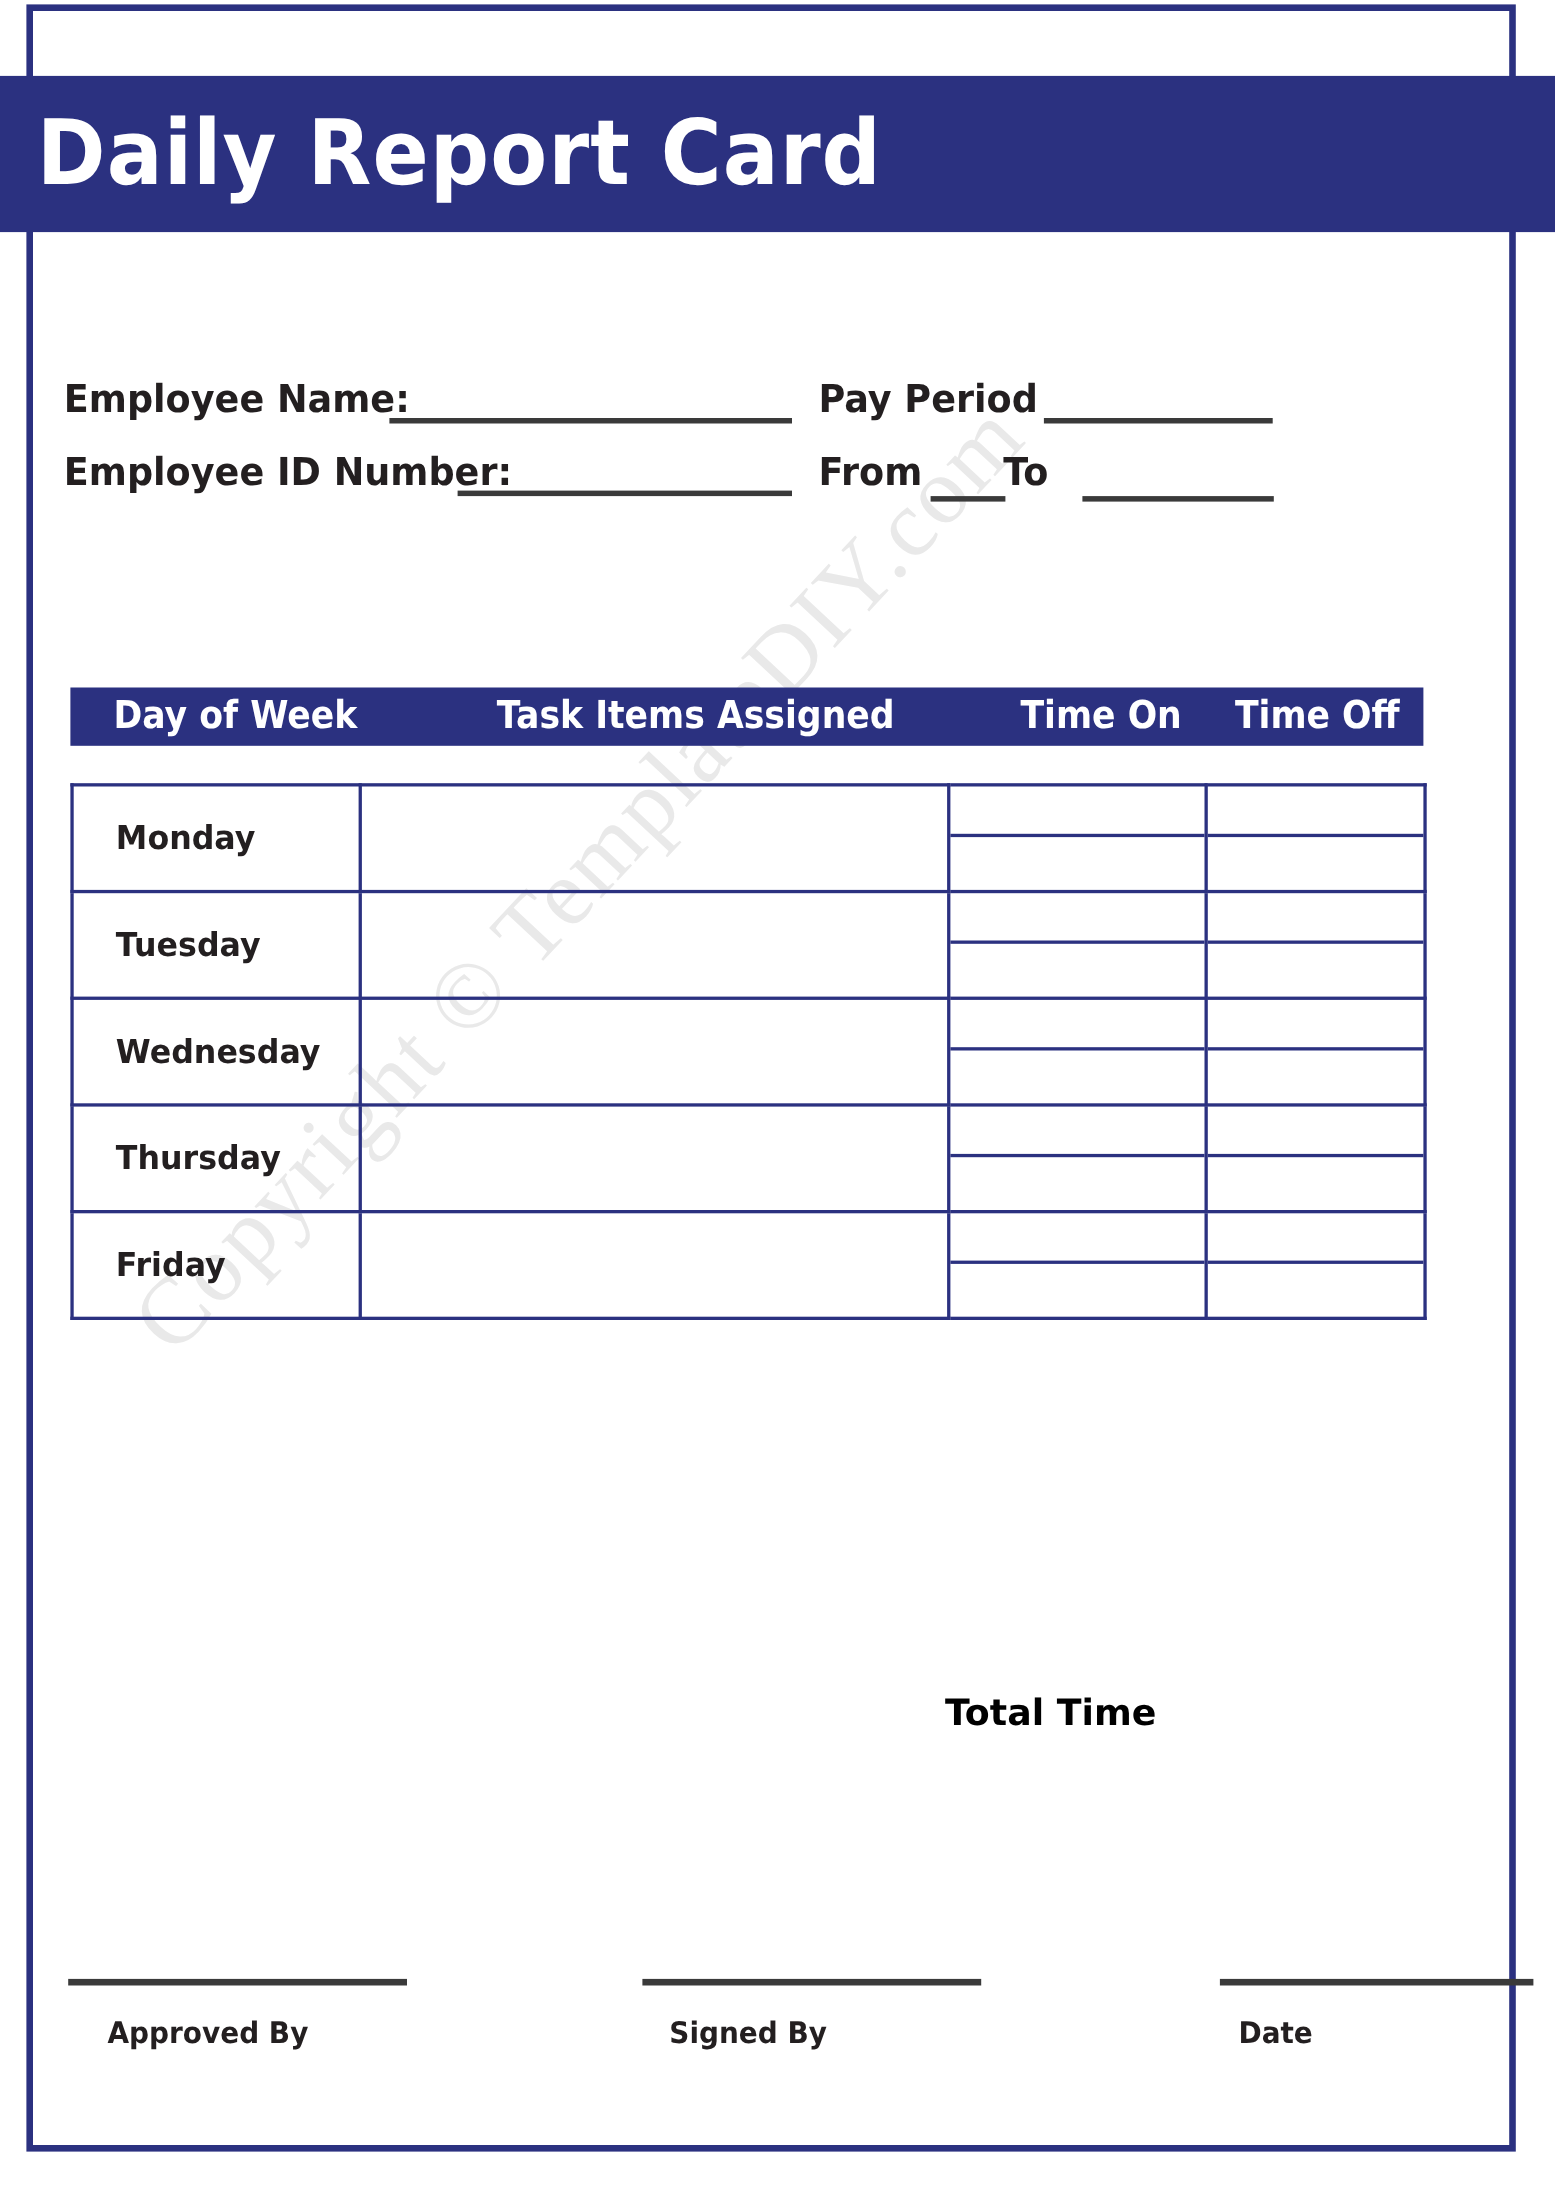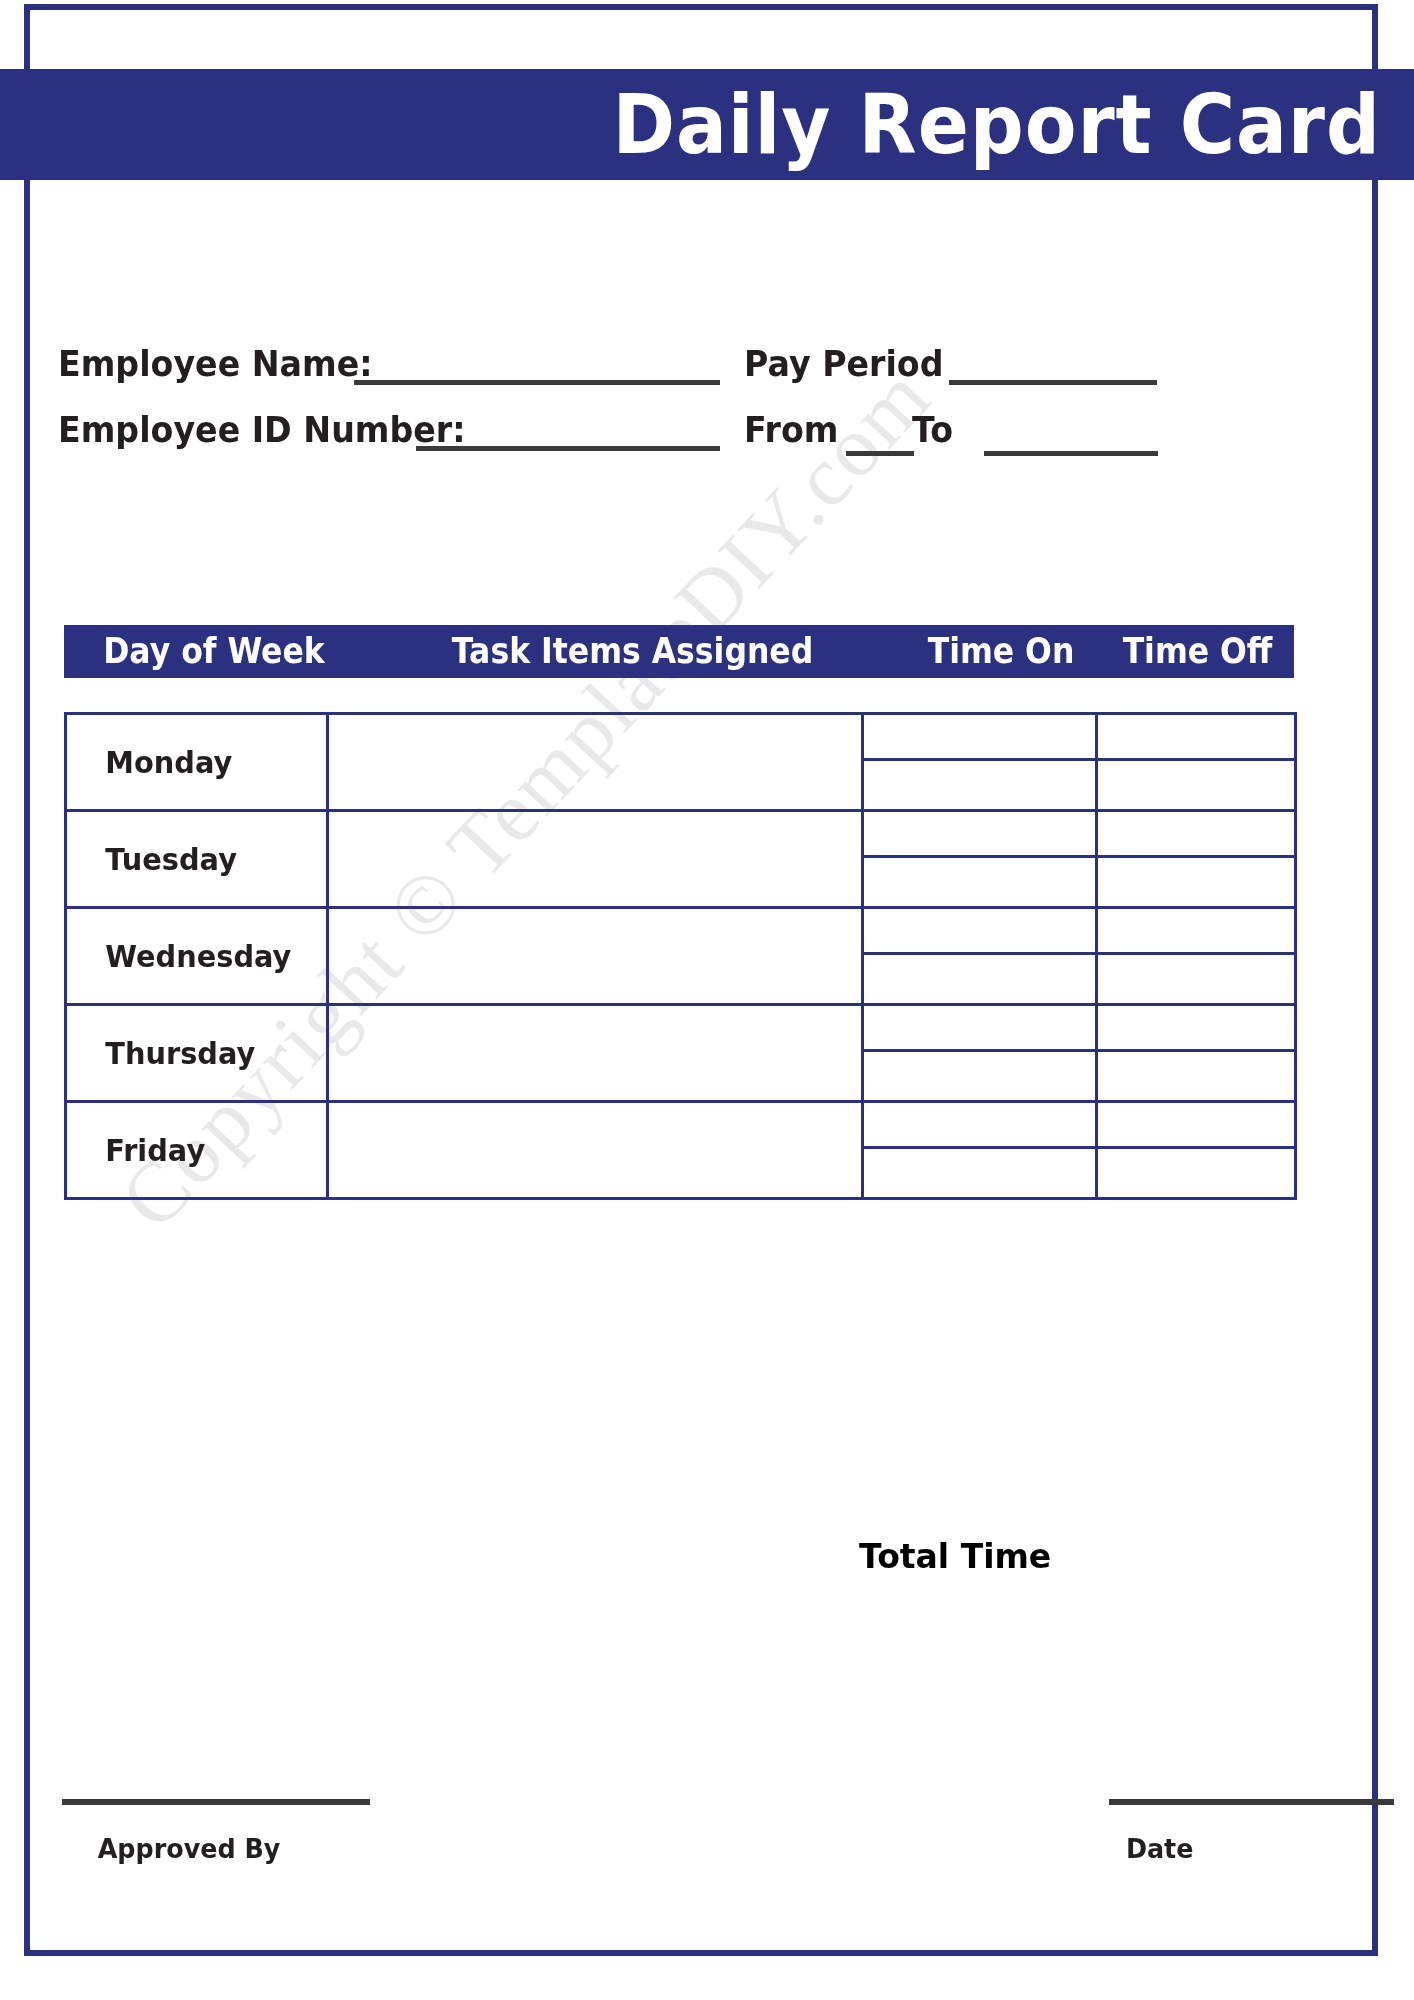--- a/index.html
+++ b/index.html
@@ -52,26 +52,26 @@
     white-space: nowrap;
     font-weight: 400;
   }
 
   
   #title-banner {
     position: absolute;
     left: 0px;
     top: 69px;
     width: 1414px;
-    height: 111px;
+    height: 142px;
     background: #2b3180;
     z-index: 3;
     display: flex;
     align-items: center;
-    justify-content: flex-end;
+    justify-content: flex-start;
   }
   #title-banner .title-text {
     color: #ffffff;
     font-family: "DejaVu Sans", sans-serif;
     font-weight: bold;
     font-size: 82px;
     letter-spacing: 1px;
     transform: scaleX(0.92);
     line-height: 1;
     white-space: nowrap;
@@ -377,20 +377,24 @@
 
   <div id="total-time">Total Time</div>
 
   <div id="signature-block">
 
     <div class="sig-group sig-approved">
       <div class="sig-line"></div>
       <div class="sig-label">Approved By</div>
     </div>
 
+    <div class="sig-group sig-signed">
+      <div class="sig-line"></div>
+      <div class="sig-label">Signed By</div>
+    </div>
 
     <div class="sig-group sig-date">
       <div class="sig-line"></div>
       <div class="sig-label">Date</div>
     </div>
 
   </div>
 
 </div>
 

